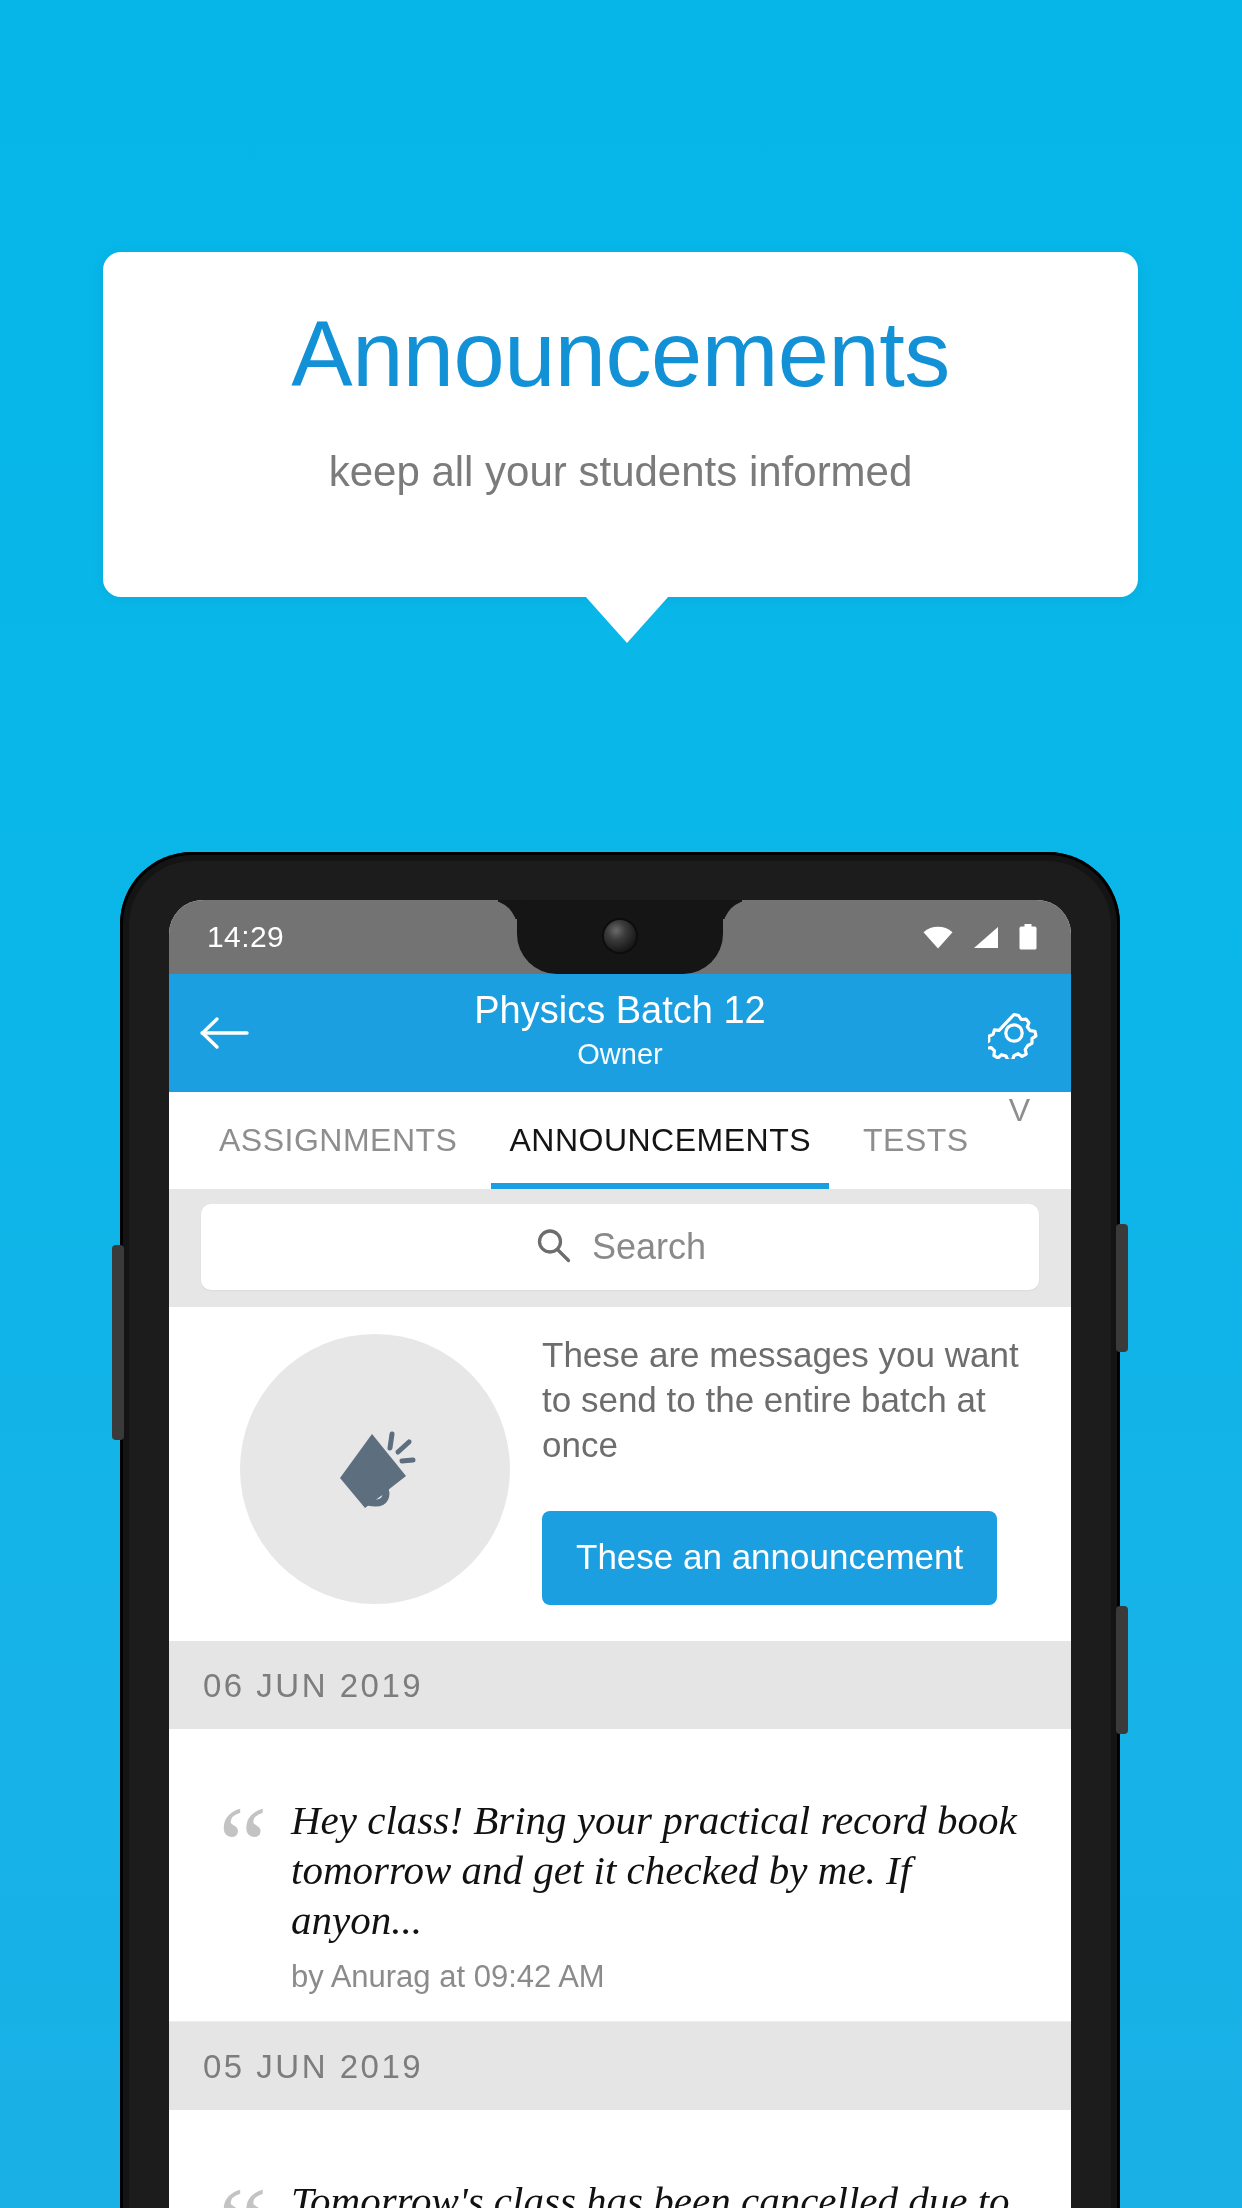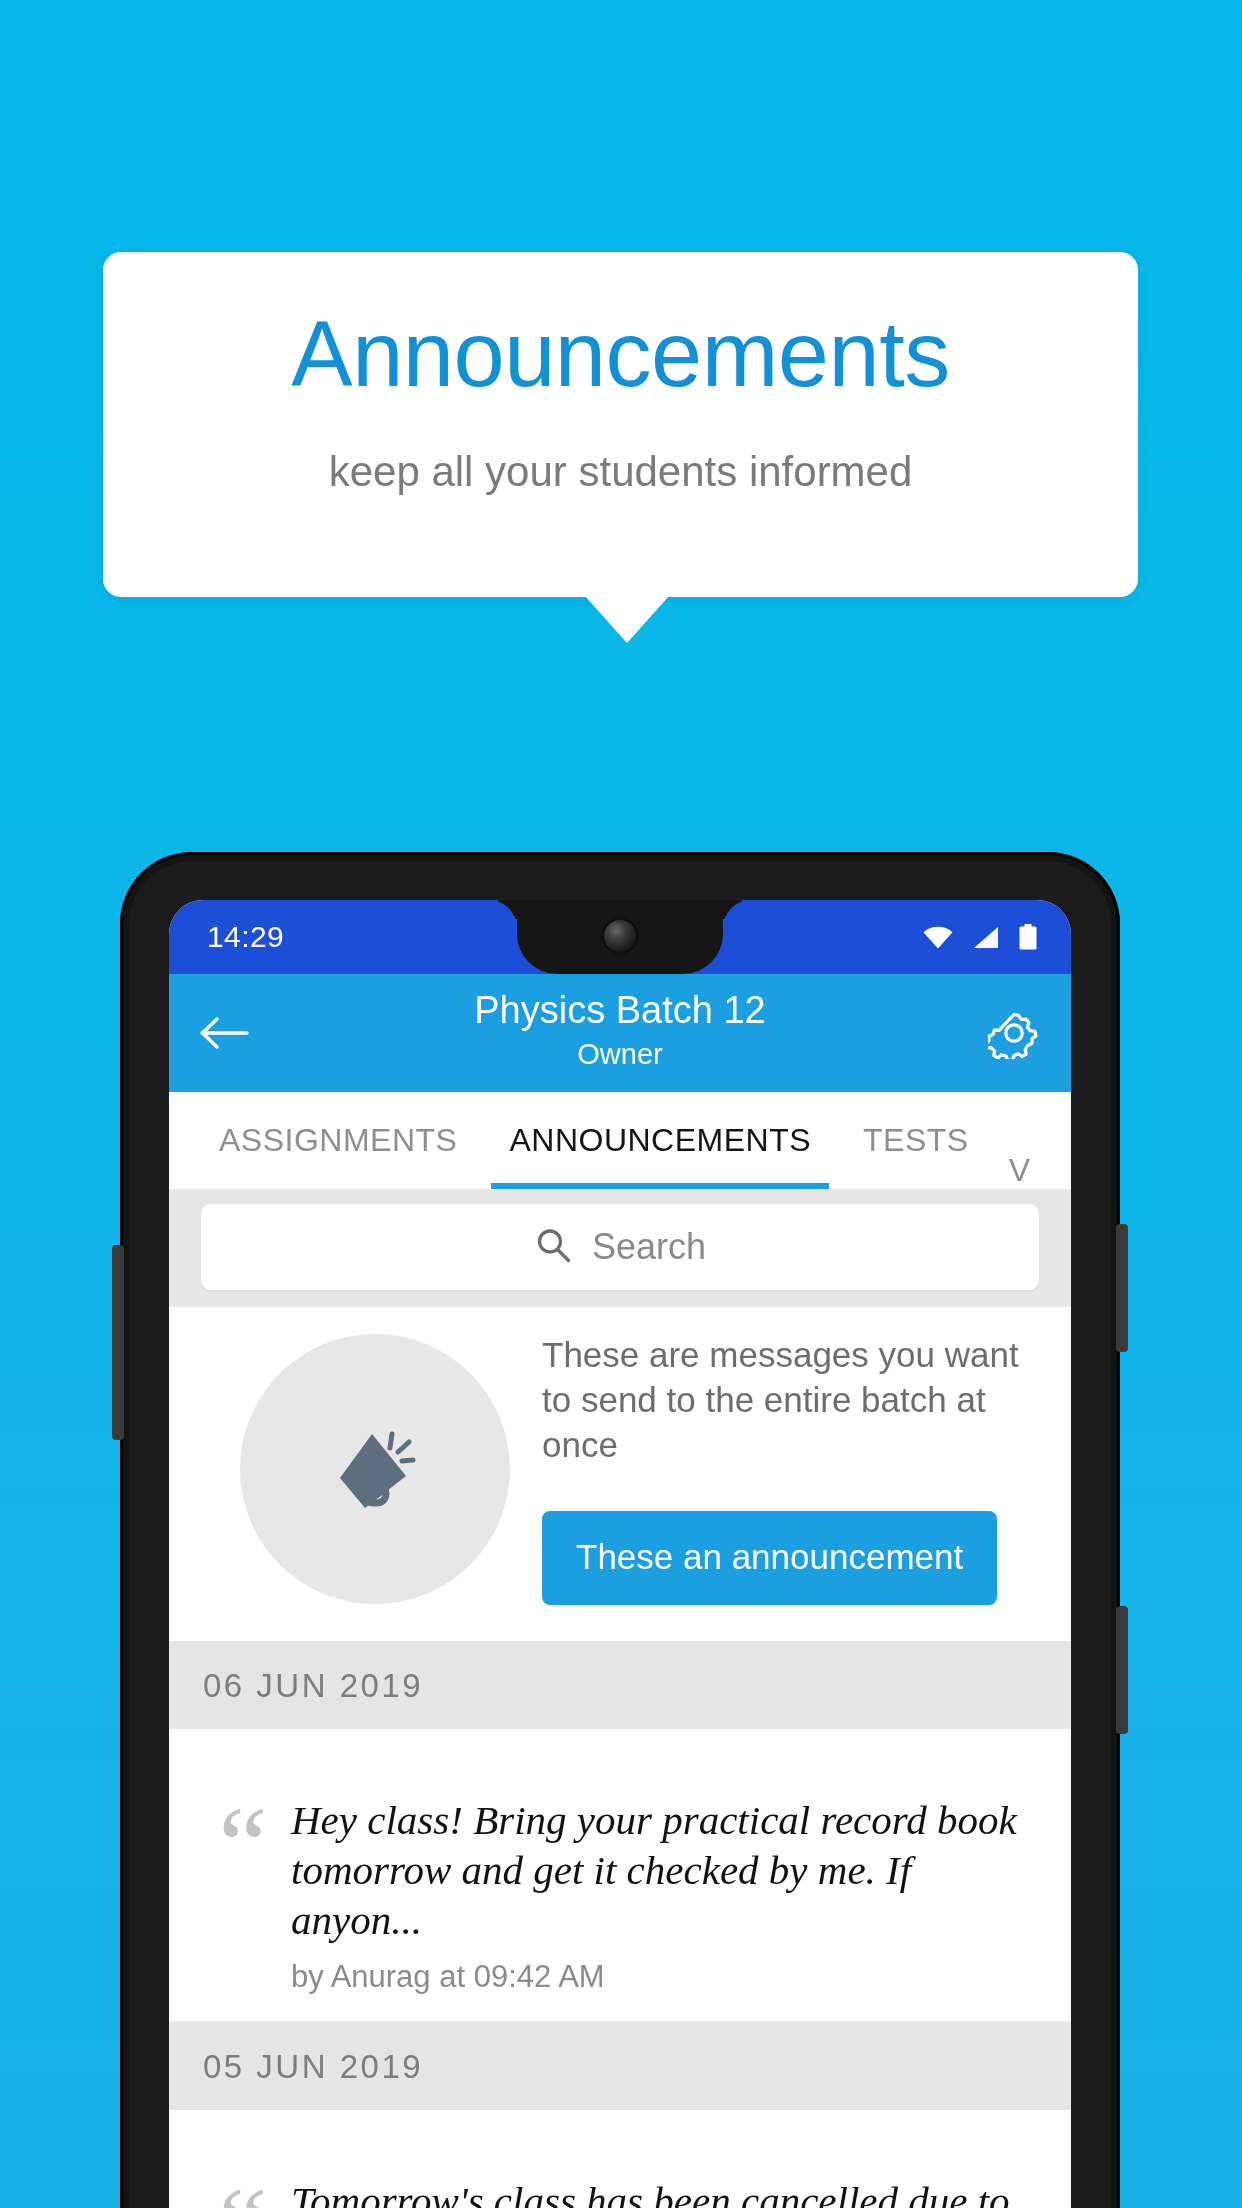--- a/index.html
+++ b/index.html
@@ -64,21 +64,21 @@
   .notch:after{right:-28px;border-top-left-radius:28px;box-shadow:-9px -9px 0 0 #151515;}
   .camera{
     position:absolute;left:50%;top:20px;transform:translateX(-50%);
     width:32px;height:32px;border-radius:50%;
     background:radial-gradient(circle at 38% 33%, #6a6a6a 0%, #3b3b3b 32%, #1b1b1b 70%, #0b0b0b 100%);
     box-shadow:0 0 0 2px #0d0d0d;
   }
 
   
   .statusbar{
-    position:relative;height:74px;background:#1d4ed8;color:#fff;z-index:4;
+    position:relative;height:74px;background:#737373;color:#fff;z-index:4;
   }
   .status-time{
     position:absolute;left:38px;top:50%;transform:translateY(-50%);
     font-size:30px;letter-spacing:0.4px;
   }
   .status-icons{
     position:absolute;right:34px;top:50%;transform:translateY(-50%);
     display:flex;align-items:center;gap:20px;
   }
   .ic-wifi{width:30px;height:23px;position:relative;}
@@ -98,21 +98,21 @@
   }
   .appbar-titles{
     position:absolute;left:0;right:0;top:50%;transform:translateY(-50%);
     text-align:center;
   }
   .appbar-title{font-size:38px;line-height:1.05;font-weight:400;}
   .appbar-sub{font-size:29px;line-height:1.35;font-weight:400;opacity:0.97;margin-top:4px;}
 
   
   .tabs{
-    position:relative;height:97px;background:#fff;display:flex;align-items:flex-end;
+    position:relative;height:97px;background:#fff;display:flex;align-items:flex-start;
     padding-left:24px;overflow:hidden;white-space:nowrap;
   }
   .tab{
     font-size:32px;color:#8e8e8e;letter-spacing:0.5px;padding:0 26px;
     height:100%;display:flex;align-items:center;position:relative;
   }
   .tab.active{color:#141414;}
   .tab.active:after{
     content:"";position:absolute;left:8px;right:8px;bottom:0;height:6px;background:#1b9fe0;
   }

